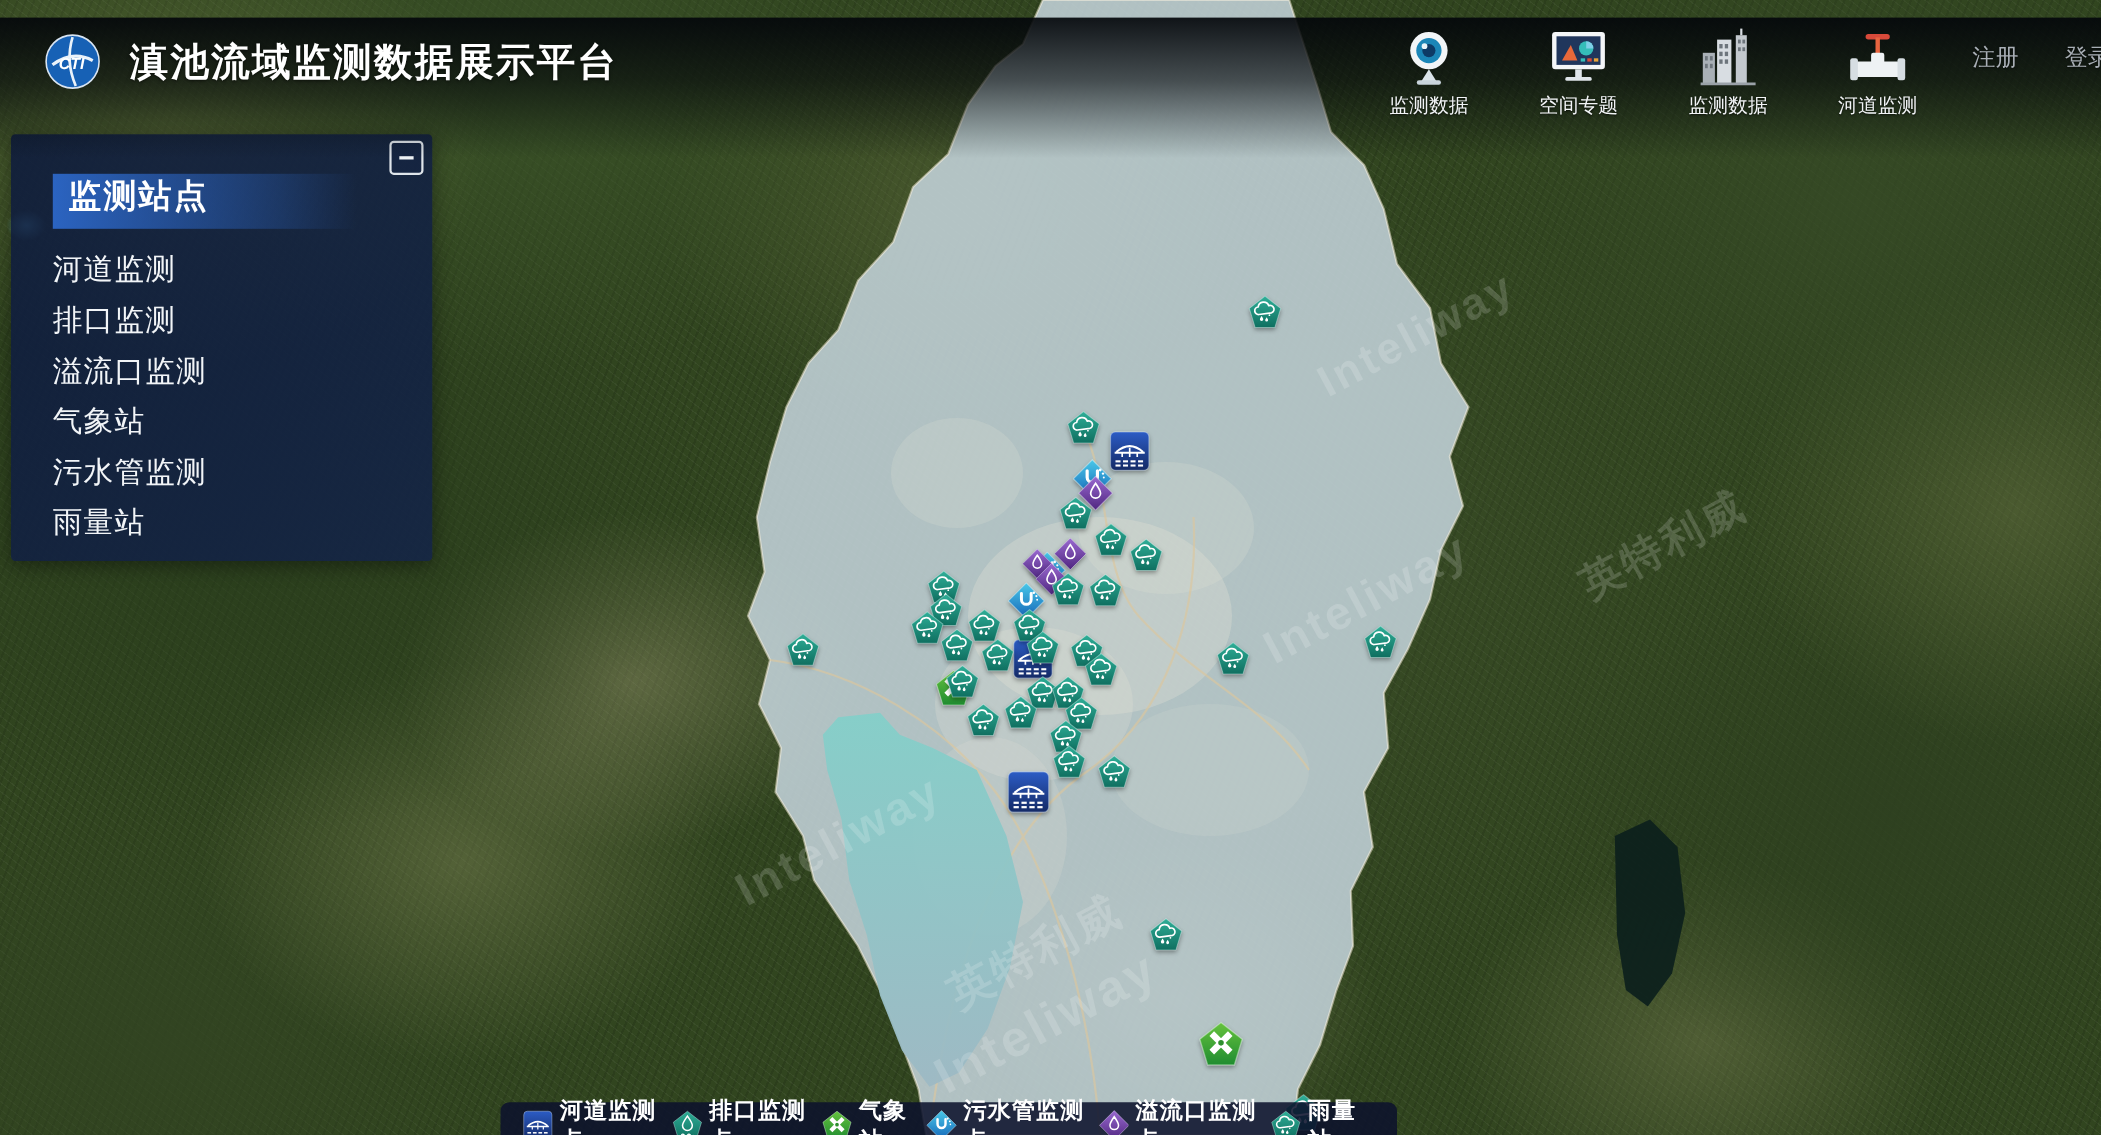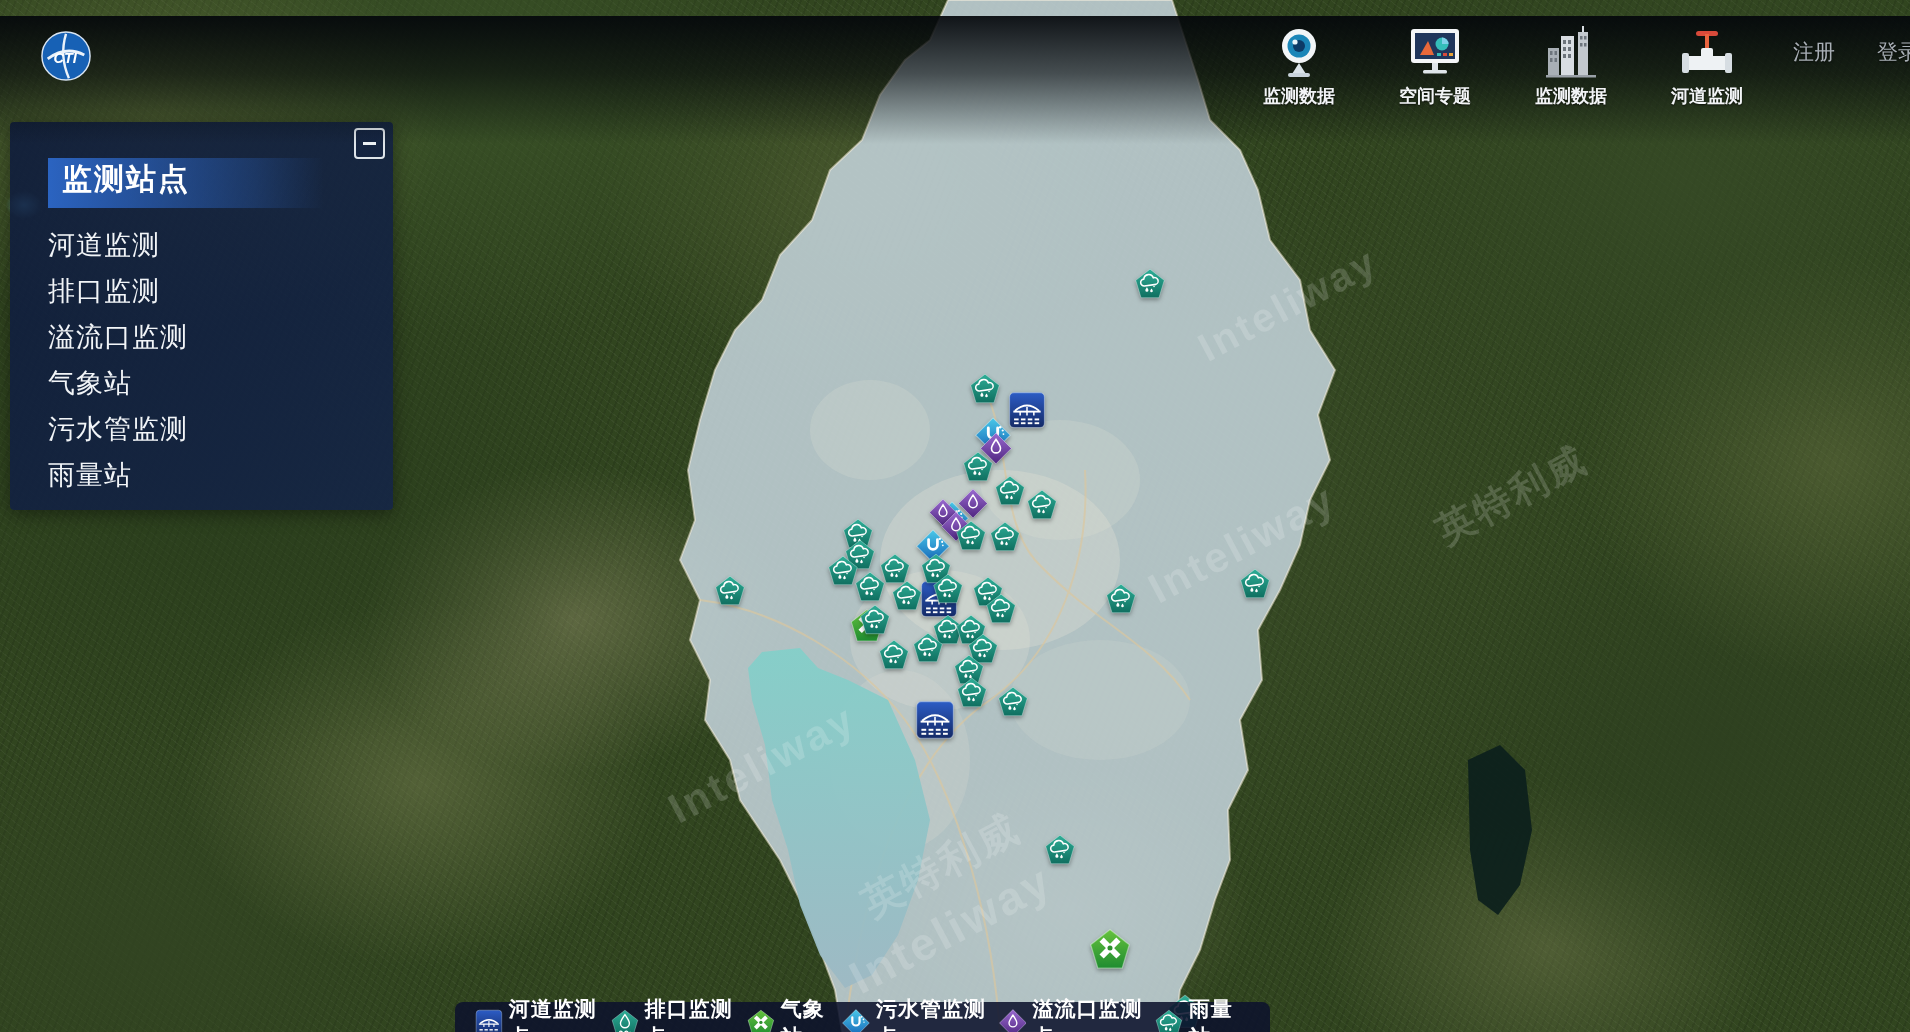--- a/index.html
+++ b/index.html
@@ -38,21 +38,21 @@
   
   .topbar{position:absolute;left:0;top:16px;width:100%;height:128px;z-index:10;
     background:linear-gradient(180deg, rgba(4,7,11,.93) 0%, rgba(4,7,11,.62) 45%, rgba(4,7,11,0) 100%);padding-left:33px;}
   .brand{position:absolute;left:40px;top:14px;display:flex;align-items:center;gap:26px;}
   .logo{width:52px;height:52px;}
   .app-title{font-size:35px;font-weight:600;letter-spacing:2px;color:#fff;
     text-shadow:0 1px 3px rgba(0,0,0,.6);}
   .nav{position:absolute;right:180px;top:8px;display:flex;gap:24px;}
   .nav-item{width:112px;display:flex;flex-direction:column;align-items:center;gap:4px;cursor:pointer;}
   .nav-item svg{height:56px;}
-  .nav-label{font-size:18px;color:#f2f4f6;text-shadow:0 1px 2px rgba(0,0,0,.7);font-weight:bold;}
+  .nav-label{font-size:18px;color:#f2f4f6;text-shadow:0 1px 2px rgba(0,0,0,.7);}
   .auth{position:absolute;right:24px;top:22px;display:flex;gap:42px;}
   .auth span{font-size:21px;color:#a9afb6;cursor:pointer;text-shadow:0 1px 2px rgba(0,0,0,.6);}
 
   
   .panel{position:absolute;left:10px;top:122px;width:383px;height:388px;z-index:9;
     background:linear-gradient(140deg, rgba(13,26,60,.88), rgba(18,34,74,.82));
     border-radius:4px;box-shadow:0 4px 18px rgba(0,0,0,.4);}
   .panel-min{position:absolute;top:6px;right:8px;width:27px;height:27px;border:2px solid #dfe5ea;
     border-radius:4px;display:flex;align-items:center;justify-content:center;cursor:pointer;background:rgba(20,35,70,.3);}
   .panel-min i{display:block;width:13px;height:3px;background:#eef2f5;}
@@ -321,20 +321,21 @@
     </div>
 
   <div class="topbar">
     <div class="brand">
       <svg class="logo" viewBox="0 0 54 54">
         <circle cx="27" cy="27" r="25" fill="#1761b5" stroke="#d8e4f2" stroke-width="1.5"></circle>
         <path d="M8 30 Q27 16 46 26" fill="none" stroke="#eaf2fa" stroke-width="3"></path>
         <path d="M27 4 Q20 27 30 50" fill="none" stroke="#eaf2fa" stroke-width="2.5"></path>
         <text x="14" y="34" font-size="15" font-style="italic" font-weight="bold" fill="#fff">CTI</text>
       </svg>
+      <div class="app-title">滇池流域监测数据展示平台</div>
     </div>
 
     <div class="nav">
       <div class="nav-item">
         <svg viewBox="0 0 56 56">
           <circle cx="28" cy="22" r="17" fill="#f2f5f7"></circle>
           <circle cx="28" cy="22" r="11.5" fill="#1b86b8"></circle>
           <circle cx="28" cy="22" r="6" fill="#0d3a66"></circle>
           <circle cx="24" cy="18" r="2.6" fill="#e8f4fa"></circle>
           <path d="M28 39 L21 50 L35 50 Z" fill="#dbe4ea"></path>

